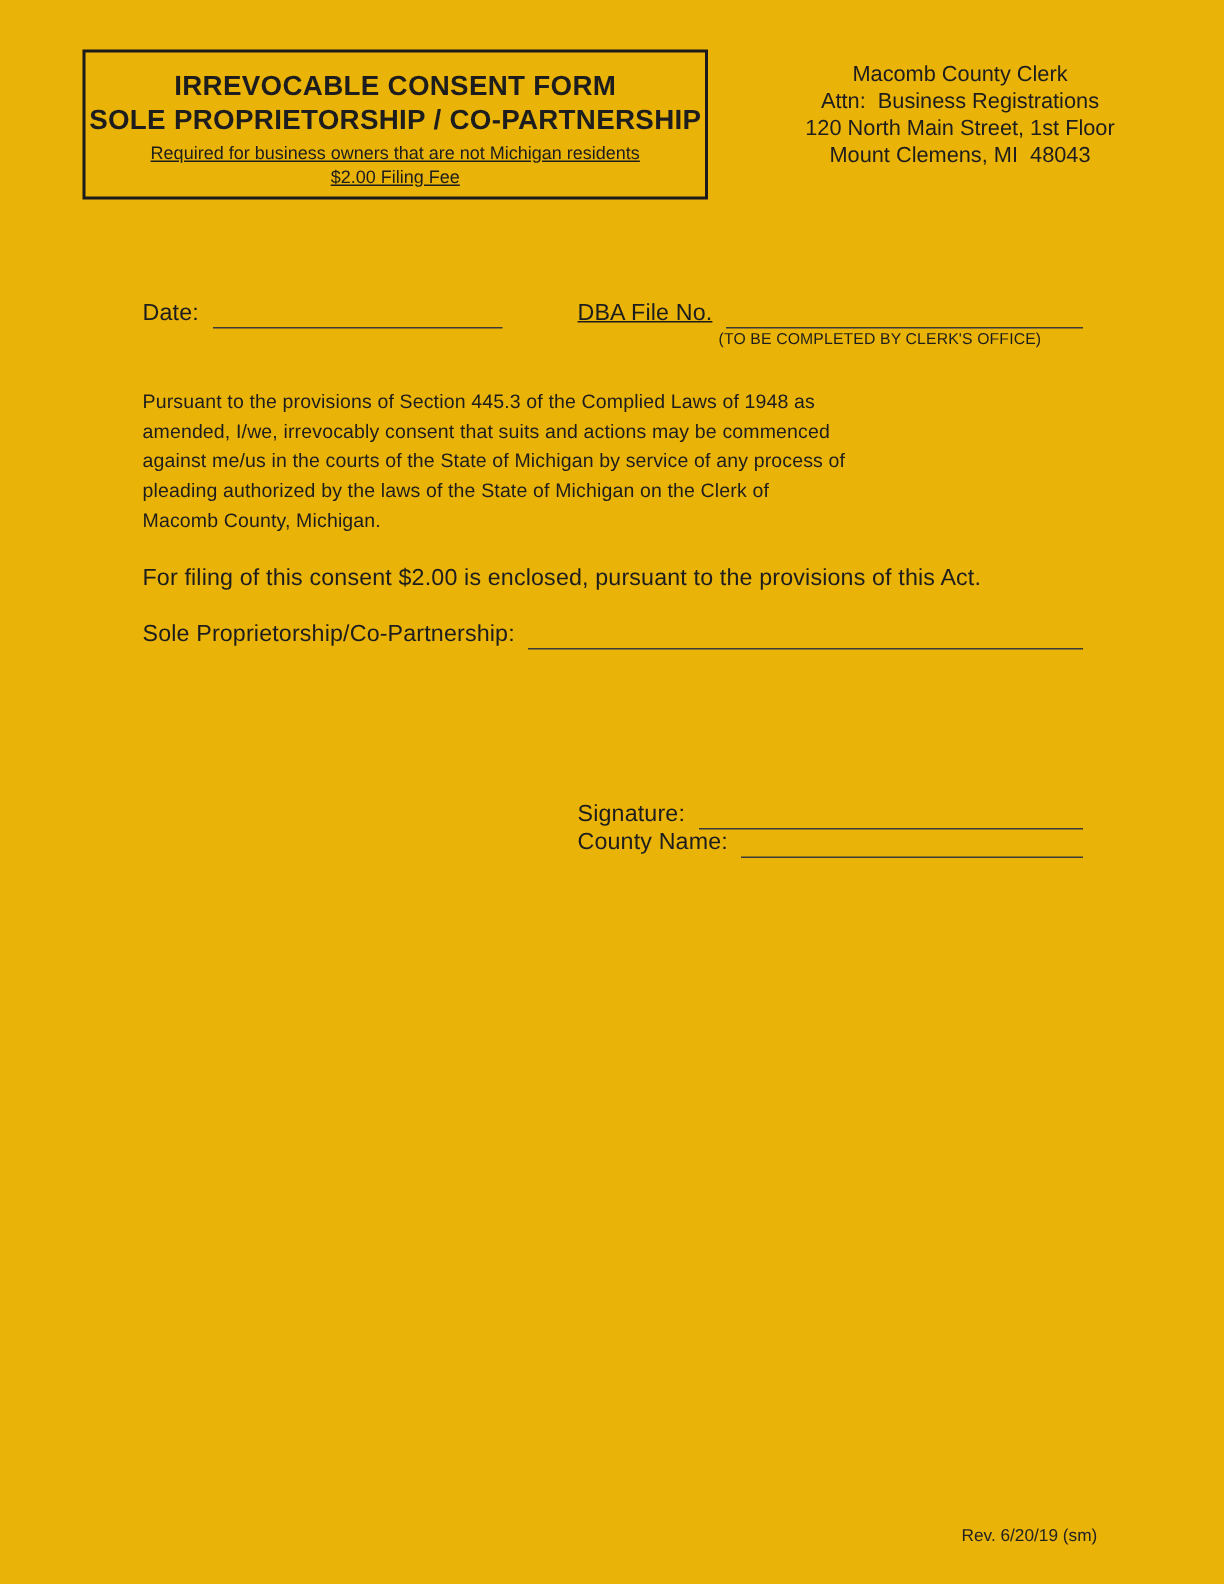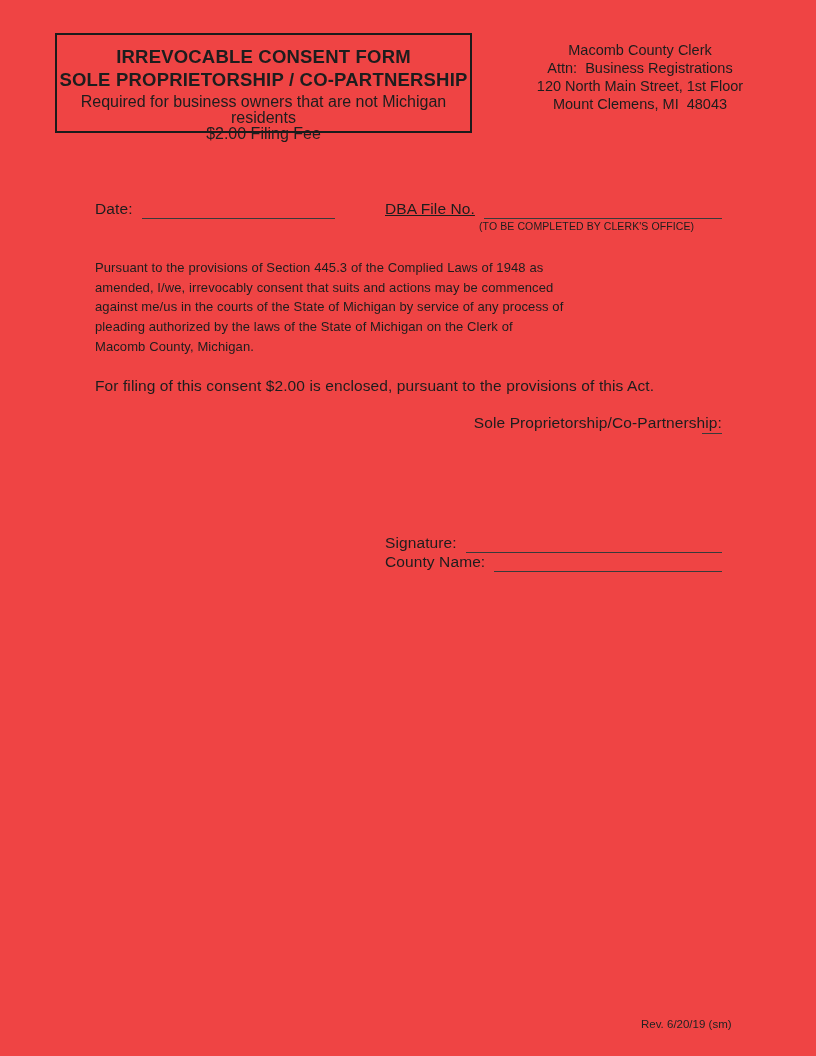--- a/index.html
+++ b/index.html
@@ -4,21 +4,21 @@
 <style>
   html, body {
     margin: 0;
     padding: 0;
     background: #ffffff;
   }
   .page {
     position: relative;
     width: 816px;
     height: 1056px;
-    background: #ef4444;
+    background: #eab308;
     font-family: "Liberation Sans", "DejaVu Sans", sans-serif;
     color: #1d1d1d;
     overflow: hidden;
   }
 
   
   .title-box {
     position: absolute;
     left: 55px;
     top: 33px;
@@ -32,22 +32,23 @@
   .title-box .t1,
   .title-box .t2 {
     font-weight: bold;
     font-size: 18.5px;
     line-height: 23px;
     letter-spacing: 0.2px;
   }
   .title-box .t1 { margin-top: 10px; }
   .title-box .t3,
   .title-box .t4 {
-    font-size: 16px;
+    font-size: 12px;
     line-height: 16px;
+    text-decoration: underline;
   }
   .title-box .t3 { margin-top: 3px; }
 
   .clerk-address {
     position: absolute;
     left: 510px;
     top: 41px;
     width: 260px;
     text-align: center;
     font-size: 14.5px;
@@ -70,21 +71,21 @@
   .field-row .blank {
     flex: 1;
     margin-left: 9px;
     border-bottom: 1.5px solid #3a3a3a;
     height: 17px;
     min-width: 20px;
   }
 
   .row-date   { left: 95px;  top: 200px; width: 240px; }
   .row-dba    { left: 385px; top: 200px; width: 337px; text-decoration: underline; }
-  .row-sole   { left: 95px;  top: 414px; width: 627px; flex-direction: column; }
+  .row-sole   { left: 95px;  top: 414px; width: 627px; }
   .row-sig    { left: 385px; top: 494px; width: 337px; margin-top: 40px; }
   .row-print  { left: 385px; top: 553px; width: 337px; }
 
   .clerk-note {
     position: absolute;
     left: 479px;
     top: 220px;
     font-size: 10.5px;
     letter-spacing: 0.1px;
     color: #1d1d1d;

